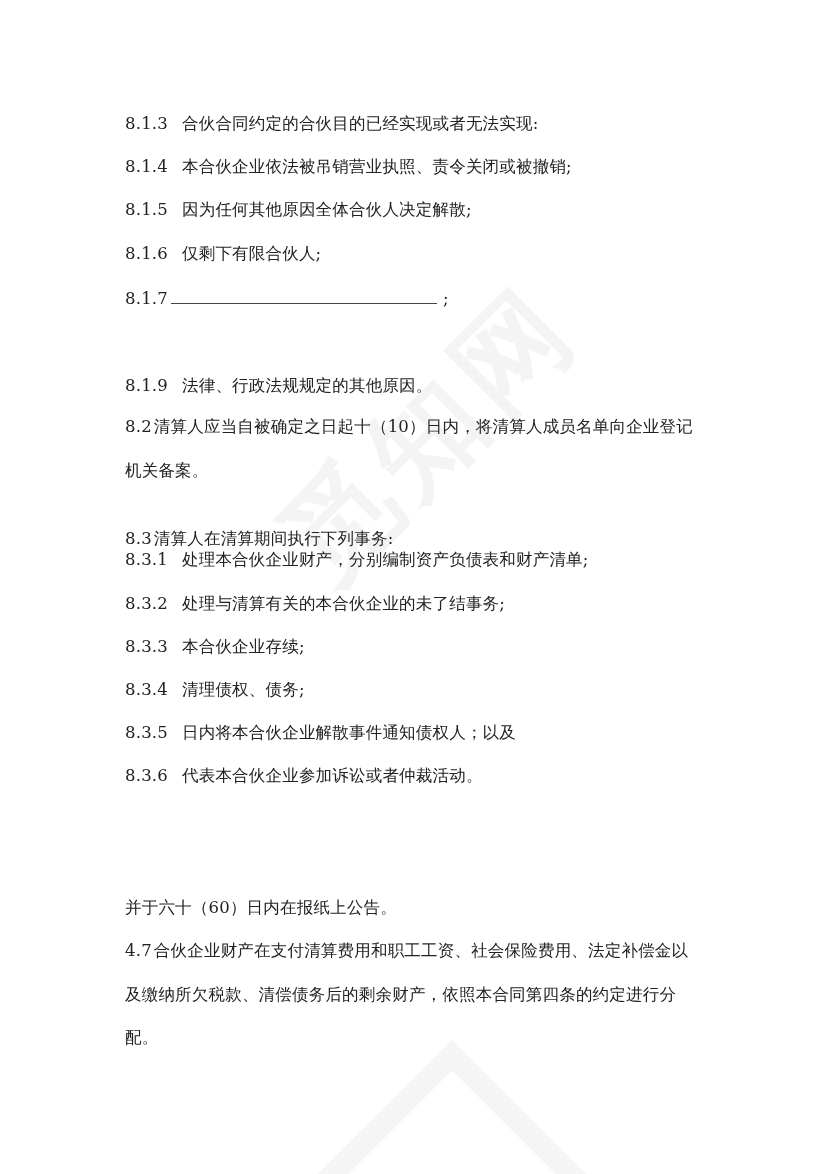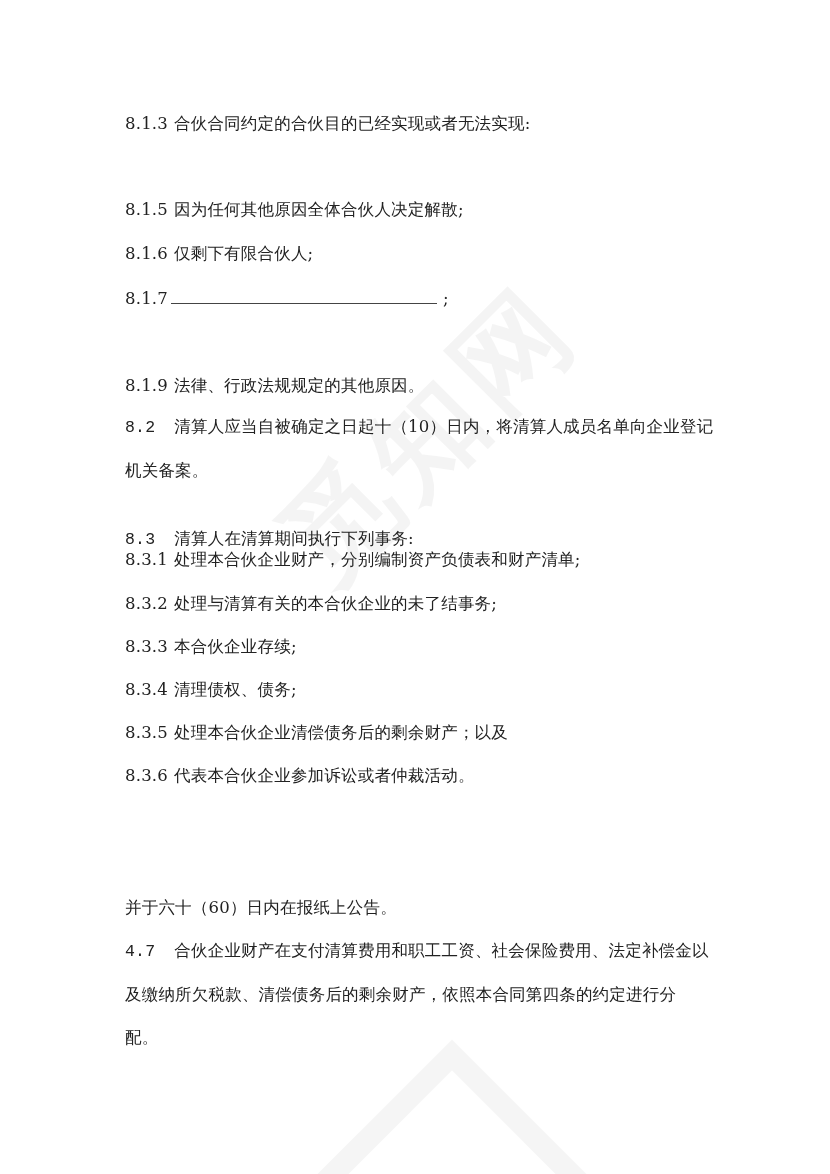--- a/index.html
+++ b/index.html
@@ -18,38 +18,41 @@
     }
     .wm1 { left: 250px; top: 360px; font-size: 110px; letter-spacing: 10px; }
     .wm2 { left: 330px; top: 1090px; width: 200px; height: 200px;
            border: 22px solid rgba(0,0,0,0.04); transform: rotate(45deg); }
     .line {
       position: absolute; left: 125px;
       font-size: 16.5px; line-height: 22px; white-space: nowrap;
       letter-spacing: 0.2px;
     }
     .num { display: inline-block; }
-    .num.gap { margin-right: 19px; font-family: Liberation Mono, monospace; }
-    .num.small-gap { margin-right: 6px; }
+    .num.gap { margin-right: 2px; }
+    .num.small-gap { margin-right: 14px; }
     .blank {
       display: inline-block; border-bottom: 1.3px solid #444;
       height: 16px; vertical-align: baseline; margin: 0 4px;
     }
     .semi { display: inline-block; }
   </style>
 </head>
 <body>
 
 <div class="page">
 
   <div class="watermark wm1">觅知网</div>
   <div class="watermark wm2"></div>
 
   <div class="line" style="top:113px">
     <span class="num small-gap">8.1.3</span><span>合伙合同约定的合伙目的已经实现或者无法实现:</span>
+  </div>
+  <div class="line" style="top:156px">
+    <span class="num small-gap">8.1.4</span><span>本合伙企业依法被吊销营业执照、责令关闭或被撤销;</span>
   </div>
   <div class="line" style="top:199px">
     <span class="num small-gap">8.1.5</span><span>因为任何其他原因全体合伙人决定解散;</span>
   </div>
   <div class="line" style="top:243px">
     <span class="num small-gap">8.1.6</span><span>仅剩下有限合伙人;</span>
   </div>
   <div class="line" style="top:287px">
     <span class="num">8.1.7</span><span class="blank" style="width:266px;margin-left:3px;margin-right:6px"></span><span class="semi">;</span>
   </div>
@@ -71,21 +74,21 @@
   <div class="line" style="top:593px">
     <span class="num small-gap">8.3.2</span><span>处理与清算有关的本合伙企业的未了结事务;</span>
   </div>
   <div class="line" style="top:636px">
     <span class="num small-gap">8.3.3</span><span>本合伙企业存续;</span>
   </div>
   <div class="line" style="top:679px">
     <span class="num small-gap">8.3.4</span><span>清理债权、债务;</span>
   </div>
   <div class="line" style="top:722px">
-    <span class="num small-gap">8.3.5</span><span>处理本合伙企业清偿债务后的剩余财产；以及</span>
+    <span class="num small-gap">8.3.5</span><span>日内将本合伙企业解散事件通知债权人；以及</span>
   </div>
   <div class="line" style="top:765px">
     <span class="num small-gap">8.3.6</span><span>代表本合伙企业参加诉讼或者仲裁活动。</span>
   </div>
   <div class="line" style="top:897px">
     <span>并于六十（60）日内在报纸上公告。</span>
   </div>
   <div class="line" style="top:940px">
     <span class="num gap">4.7</span><span>合伙企业财产在支付清算费用和职工工资、社会保险费用、法定补偿金以</span>
   </div>

